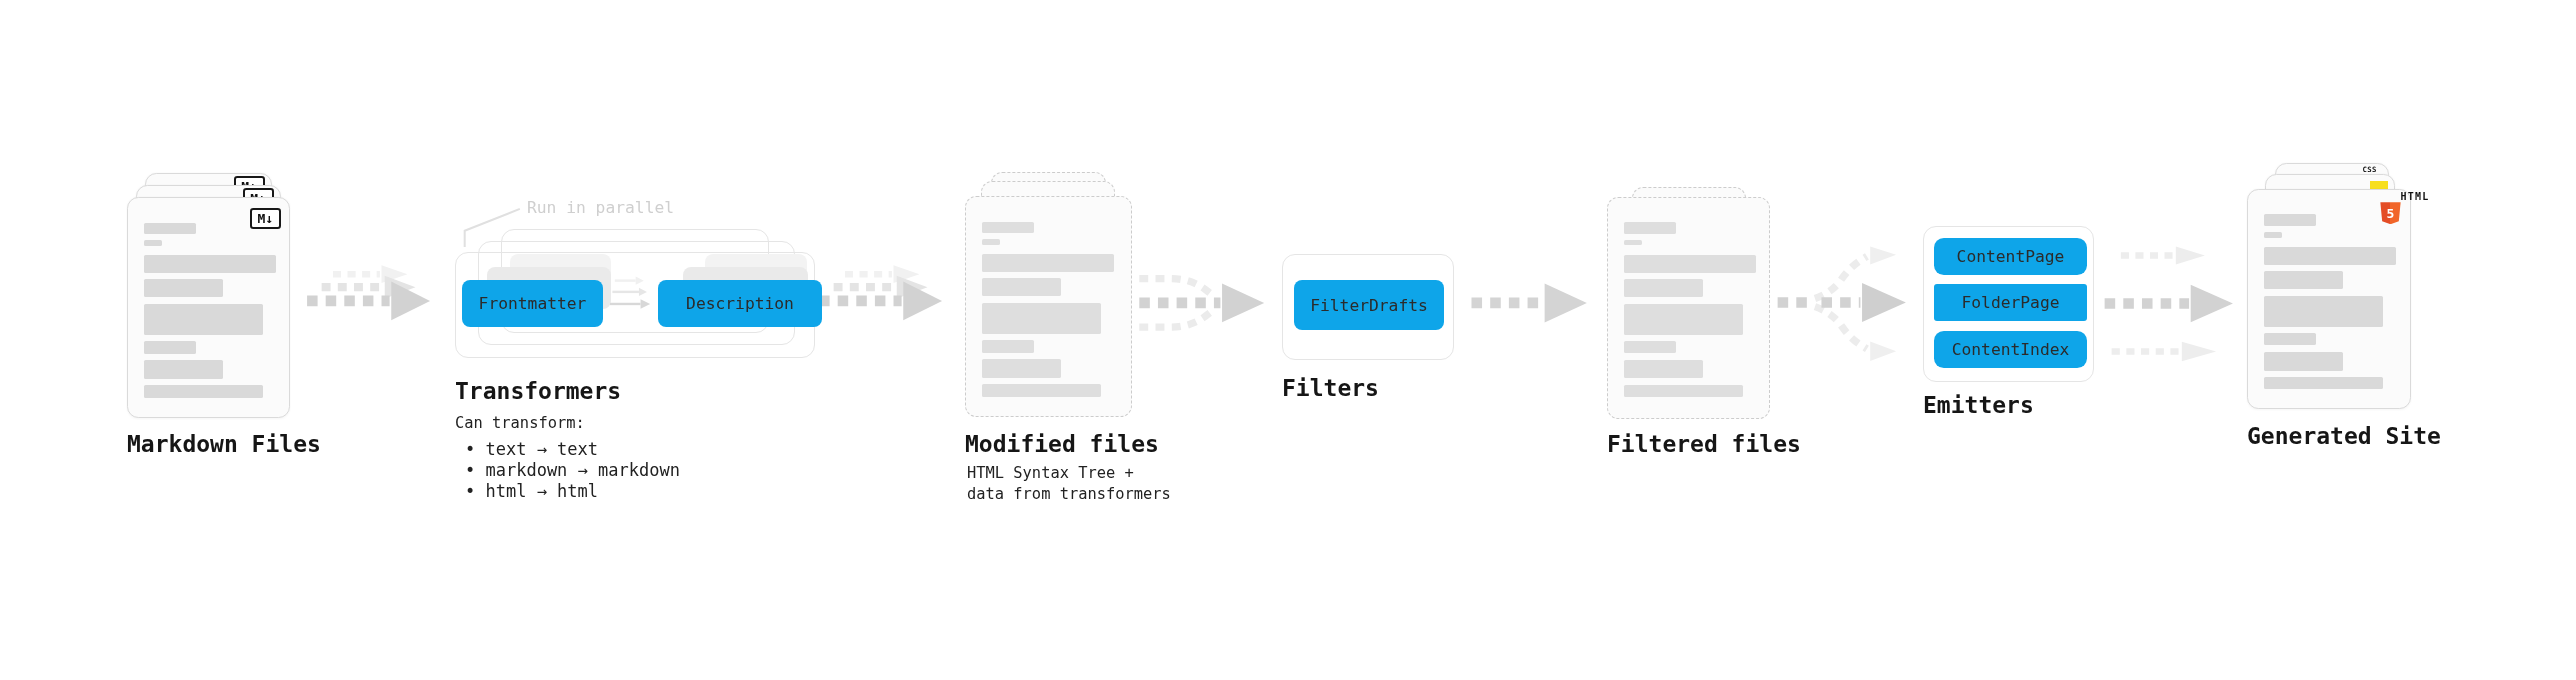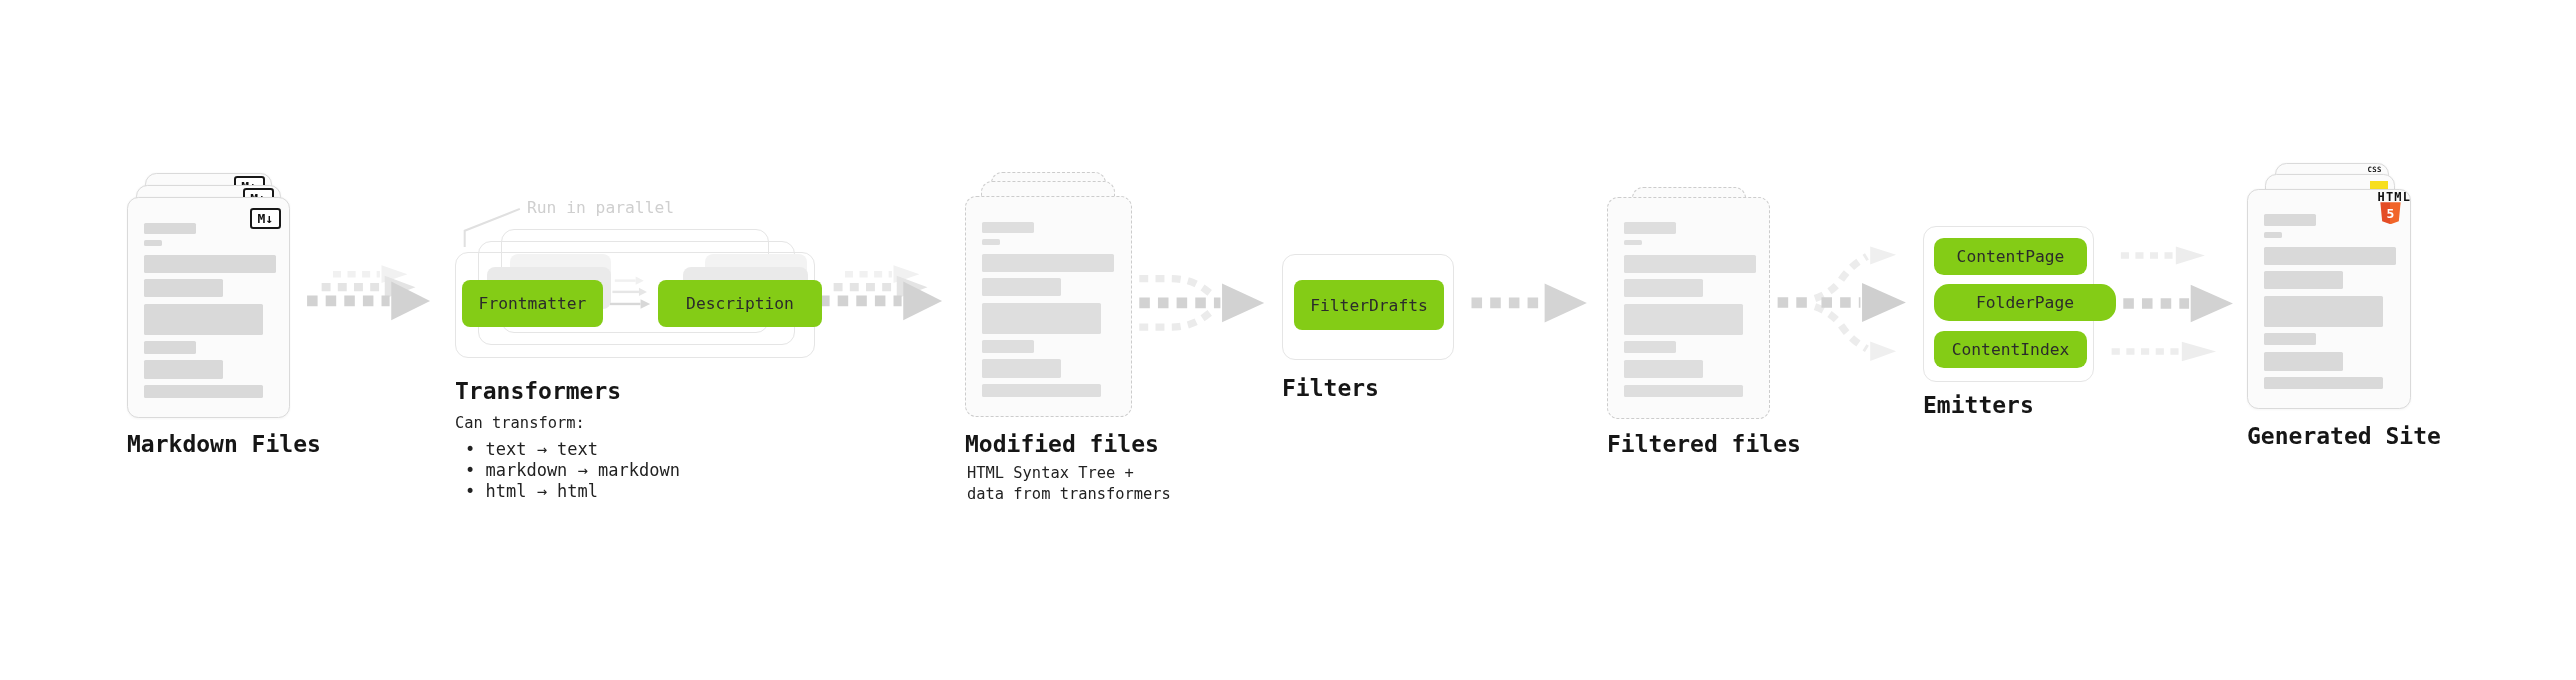--- a/index.html
+++ b/index.html
@@ -30,40 +30,40 @@
   .bar.b8 { top: 187px; width: 119px; height: 12.2px; }
 
   
   .badge-md {
     position: absolute; width: 31px; height: 21px; background: #ffffff;
     border: 2.4px solid #181818; border-radius: 3.3px; box-sizing: border-box;
     display: flex; align-items: center; justify-content: center;
     font-size: 13px; font-weight: bold; color: #111; line-height: 1;
   }
   .html5-logo { position: absolute; width: 26px; text-align: center; }
-  .html5-word { font-size: 12px; font-weight: bold; letter-spacing: 1.2px; color: #111; line-height: 6.5px; }
+  .html5-word { font-size: 10px; font-weight: bold; letter-spacing: 1.2px; color: #111; line-height: 6.5px; margin-left: 23px; }
   .html5-shield {
     width: 20.3px; height: 22px; margin: 1.6px auto 0;
     background: linear-gradient(90deg, #e44d26 50%, #f16529 50%);
     clip-path: polygon(0 0, 100% 0, 91% 87%, 50% 100%, 9% 87%);
     display: flex; align-items: center; justify-content: center;
     color: #ffffff; font-size: 13px; font-weight: bold;
   }
-  .css-badge { position: absolute; text-align: right; width: 19.5px; }
+  .css-badge { position: absolute; text-align: left; width: 19.5px; }
   .css-word { font-size: 7.3px; font-weight: bold; color: #111; line-height: 7.3px; letter-spacing: 0.4px; }
   .css-bar { width: 16.3px; height: 3.3px; background: #2965f1; margin: 0.8px auto 0; }
   .js-badge { position: absolute; width: 18px; height: 9.8px; background: #f7df1e; }
 
   
   .panel {
     position: absolute; border: 1.6px solid #e5e5e5; border-radius: 13px;
     background: transparent; box-sizing: border-box;
   }
   .node-btn {
-    position: absolute; background: #84cc16; border-radius: 8.1px;
+    position: absolute; background: #0ea5e9; border-radius: 8.1px;
     display: flex; align-items: center; justify-content: center;
     font-size: 16.3px; color: #2b2b2b; box-sizing: border-box; white-space: nowrap;
   }
   .ghost { position: absolute; border-radius: 8.1px; }
   .ghost.g1 { background: #eaeaea; }
   .ghost.g2 { background: #f3f3f3; }
 
   
   .title { position: absolute; font-size: 23px; font-weight: bold; color: #161616; white-space: nowrap; }
   .desc  { position: absolute; font-size: 15.4px; color: #222222; line-height: 21px; white-space: pre-line; }
@@ -213,21 +213,21 @@
         <div class="bar b5"></div>
         <div class="bar b6"></div>
         <div class="bar b7"></div>
         <div class="bar b8"></div>
       </div>
   </div>
   <div class="title" style="left:1607px;top:431px">Filtered files</div>
 
   <div class="panel" style="left:1923px;top:226px;width:171px;height:156px"></div>
   <div class="node-btn" style="left:1934px;top:238px;width:153px;height:37px;border-radius:9.8px">ContentPage</div>
-  <div class="node-btn" style="left:1934px;top:284px;width:182px;height:37px;border-radius:15px">FolderPage</div>
+  <div class="node-btn" style="left:1934px;top:284px;width:153px;height:37px;border-radius:3px">FolderPage</div>
   <div class="node-btn" style="left:1934px;top:331px;width:153px;height:37px;border-radius:9.8px">ContentIndex</div>
   <div class="title" style="left:1923px;top:392px">Emitters</div>
 
   <div class="abs" style="left:2247px;top:163px;width:195px;height:268px">
     <div class="card" style="left:28.4px;top:0;width:114px;height:50px">
       <div class="css-badge" style="right:6.5px;top:2.4px">
         <div class="css-word">CSS</div>
         <div class="css-bar"></div>
       </div>
     </div>

